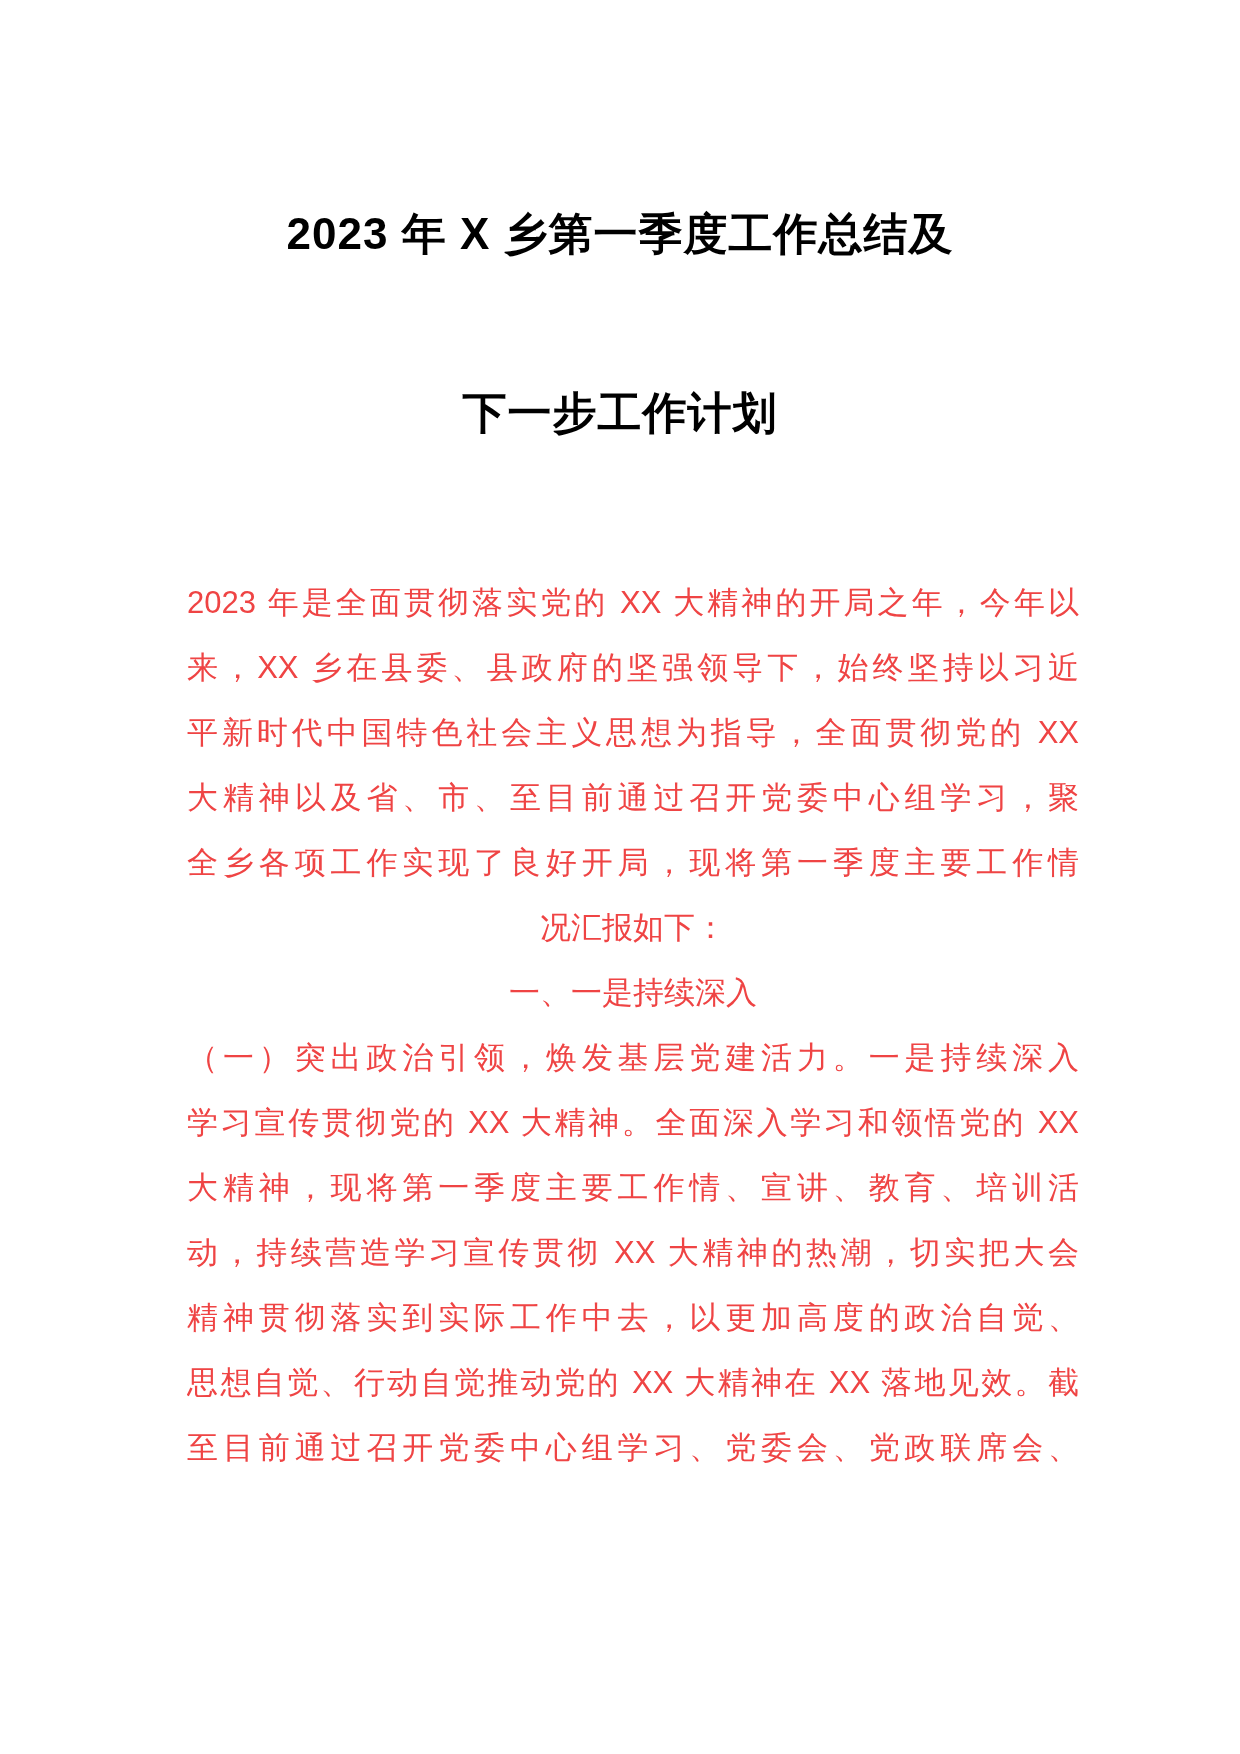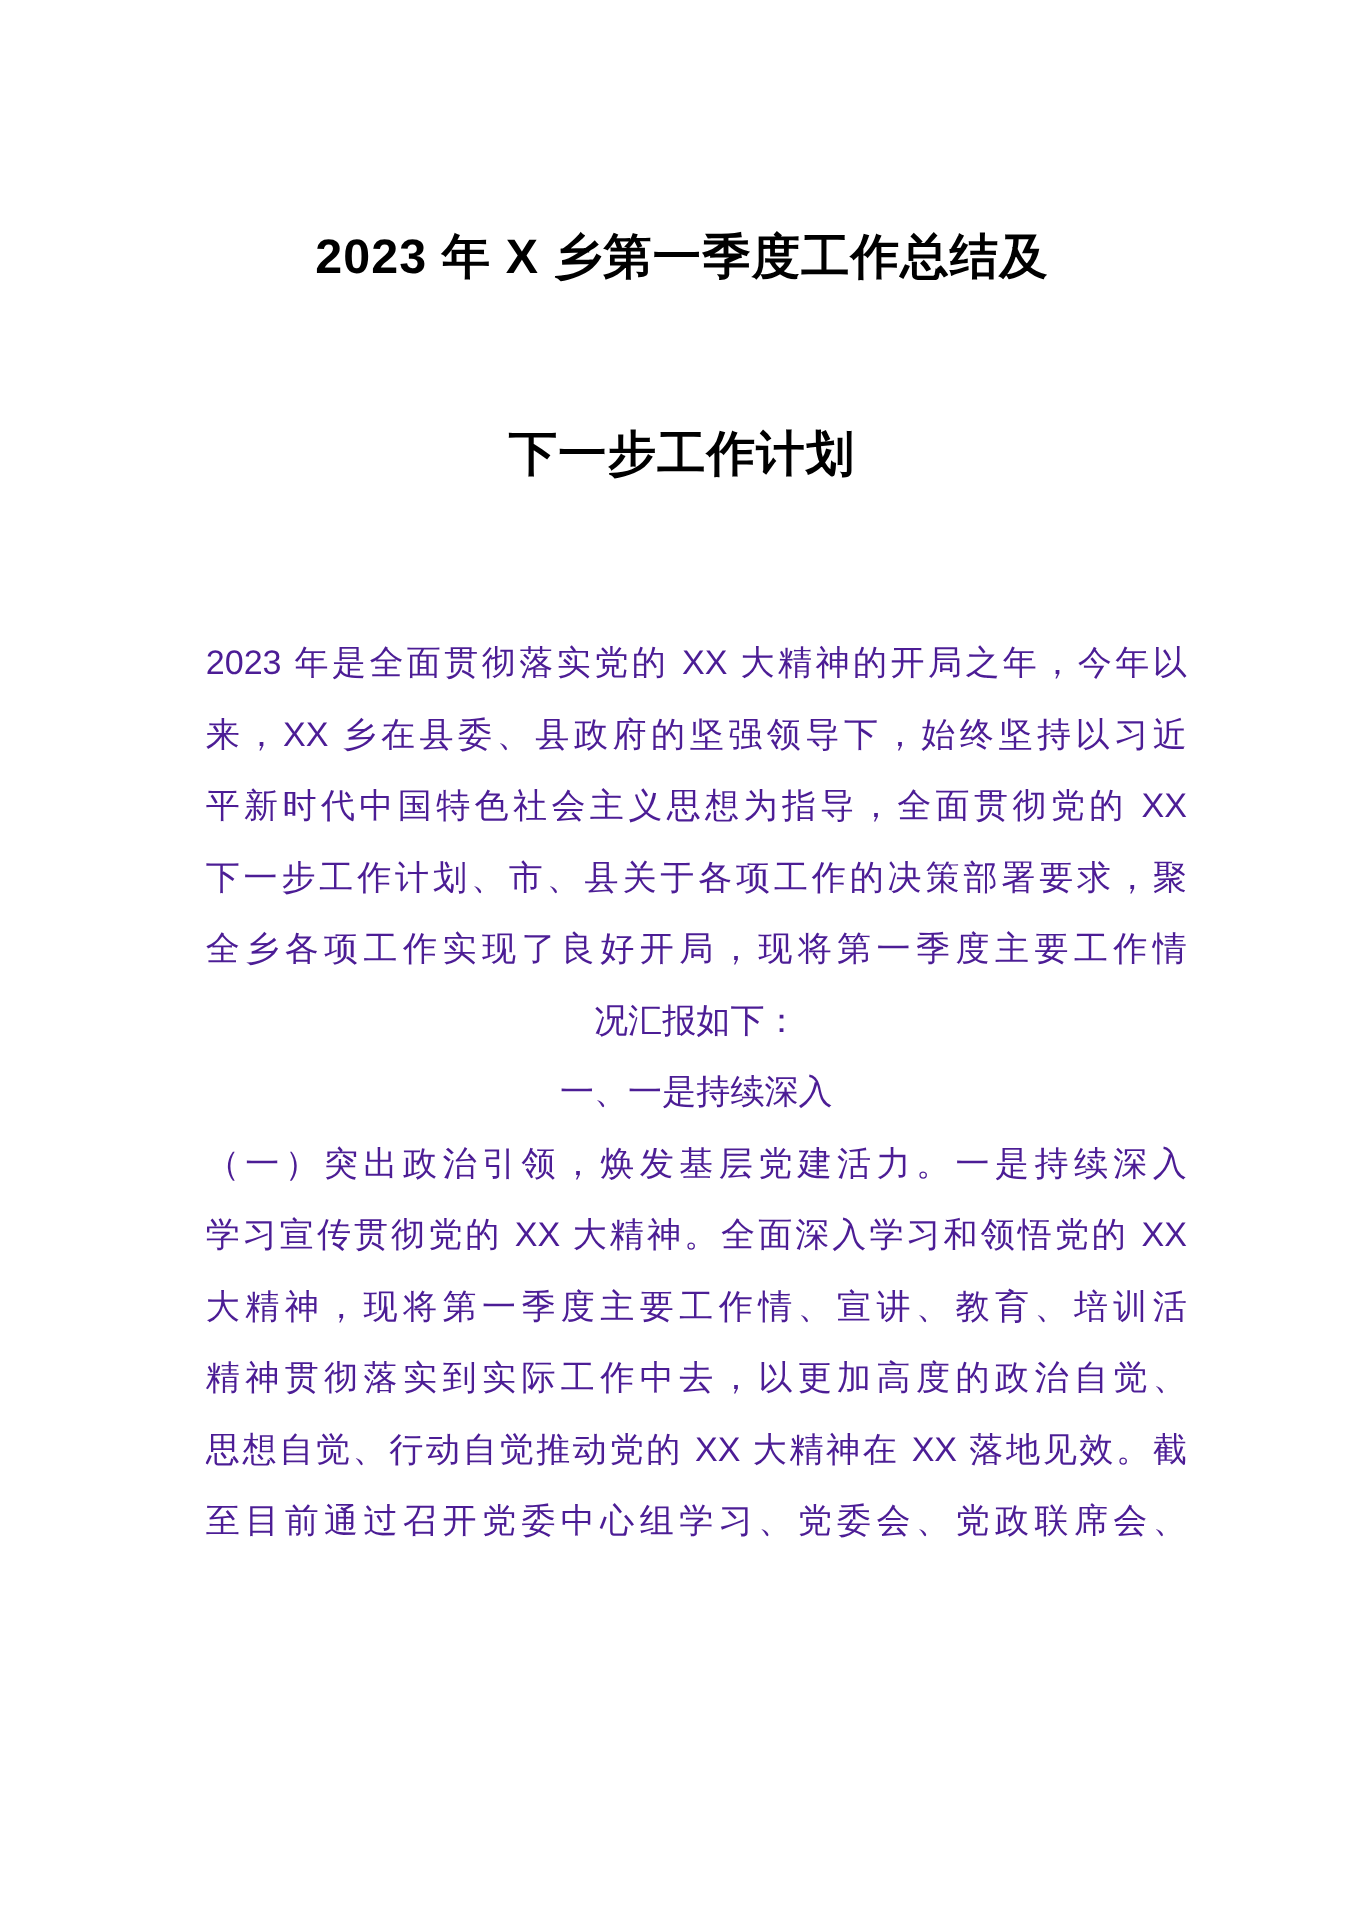--- a/index.html
+++ b/index.html
@@ -29,21 +29,21 @@
   }
   .doc-title.t1 { top: 204px; }
   .doc-title.t2 { top: 386px; font-family: Liberation Mono, monospace; }
   .doc-body {
     position: absolute;
     left: 187px;
     top: 570px;
     width: 892px;
     font-size: 31px;
     font-weight: normal;
-    color: #4c1d95;
+    color: #ef4444;
   }
   .line {
     height: 65px;
     line-height: 65px;
     text-align: center;
     overflow: hidden;
   }
   .line.j {
     text-align: justify;
     text-align-last: justify;
@@ -55,25 +55,26 @@
 <div class="page">
 
   <div class="doc-title t1">2023 年 X 乡第一季度工作总结及</div>
 
   <div class="doc-title t2">下一步工作计划</div>
 
   <div class="doc-body">
     <div class="line j">2023 年是全面贯彻落实党的 XX 大精神的开局之年，今年以</div>
     <div class="line j">来，XX 乡在县委、县政府的坚强领导下，始终坚持以习近</div>
     <div class="line j">平新时代中国特色社会主义思想为指导，全面贯彻党的 XX</div>
-    <div class="line j">下一步工作计划、市、县关于各项工作的决策部署要求，聚</div>
+    <div class="line j">大精神以及省、市、至目前通过召开党委中心组学习，聚</div>
     <div class="line j">全乡各项工作实现了良好开局，现将第一季度主要工作情</div>
     <div class="line">况汇报如下：</div>
     <div class="line">一、一是持续深入</div>
     <div class="line j">（一）突出政治引领，焕发基层党建活力。一是持续深入</div>
     <div class="line j">学习宣传贯彻党的 XX 大精神。全面深入学习和领悟党的 XX</div>
     <div class="line j">大精神，现将第一季度主要工作情、宣讲、教育、培训活</div>
+    <div class="line j">动，持续营造学习宣传贯彻 XX 大精神的热潮，切实把大会</div>
     <div class="line j">精神贯彻落实到实际工作中去，以更加高度的政治自觉、</div>
     <div class="line j">思想自觉、行动自觉推动党的 XX 大精神在 XX 落地见效。截</div>
     <div class="line j">至目前通过召开党委中心组学习、党委会、党政联席会、</div>
   </div>
 
 </div>
 
 </body></html>

